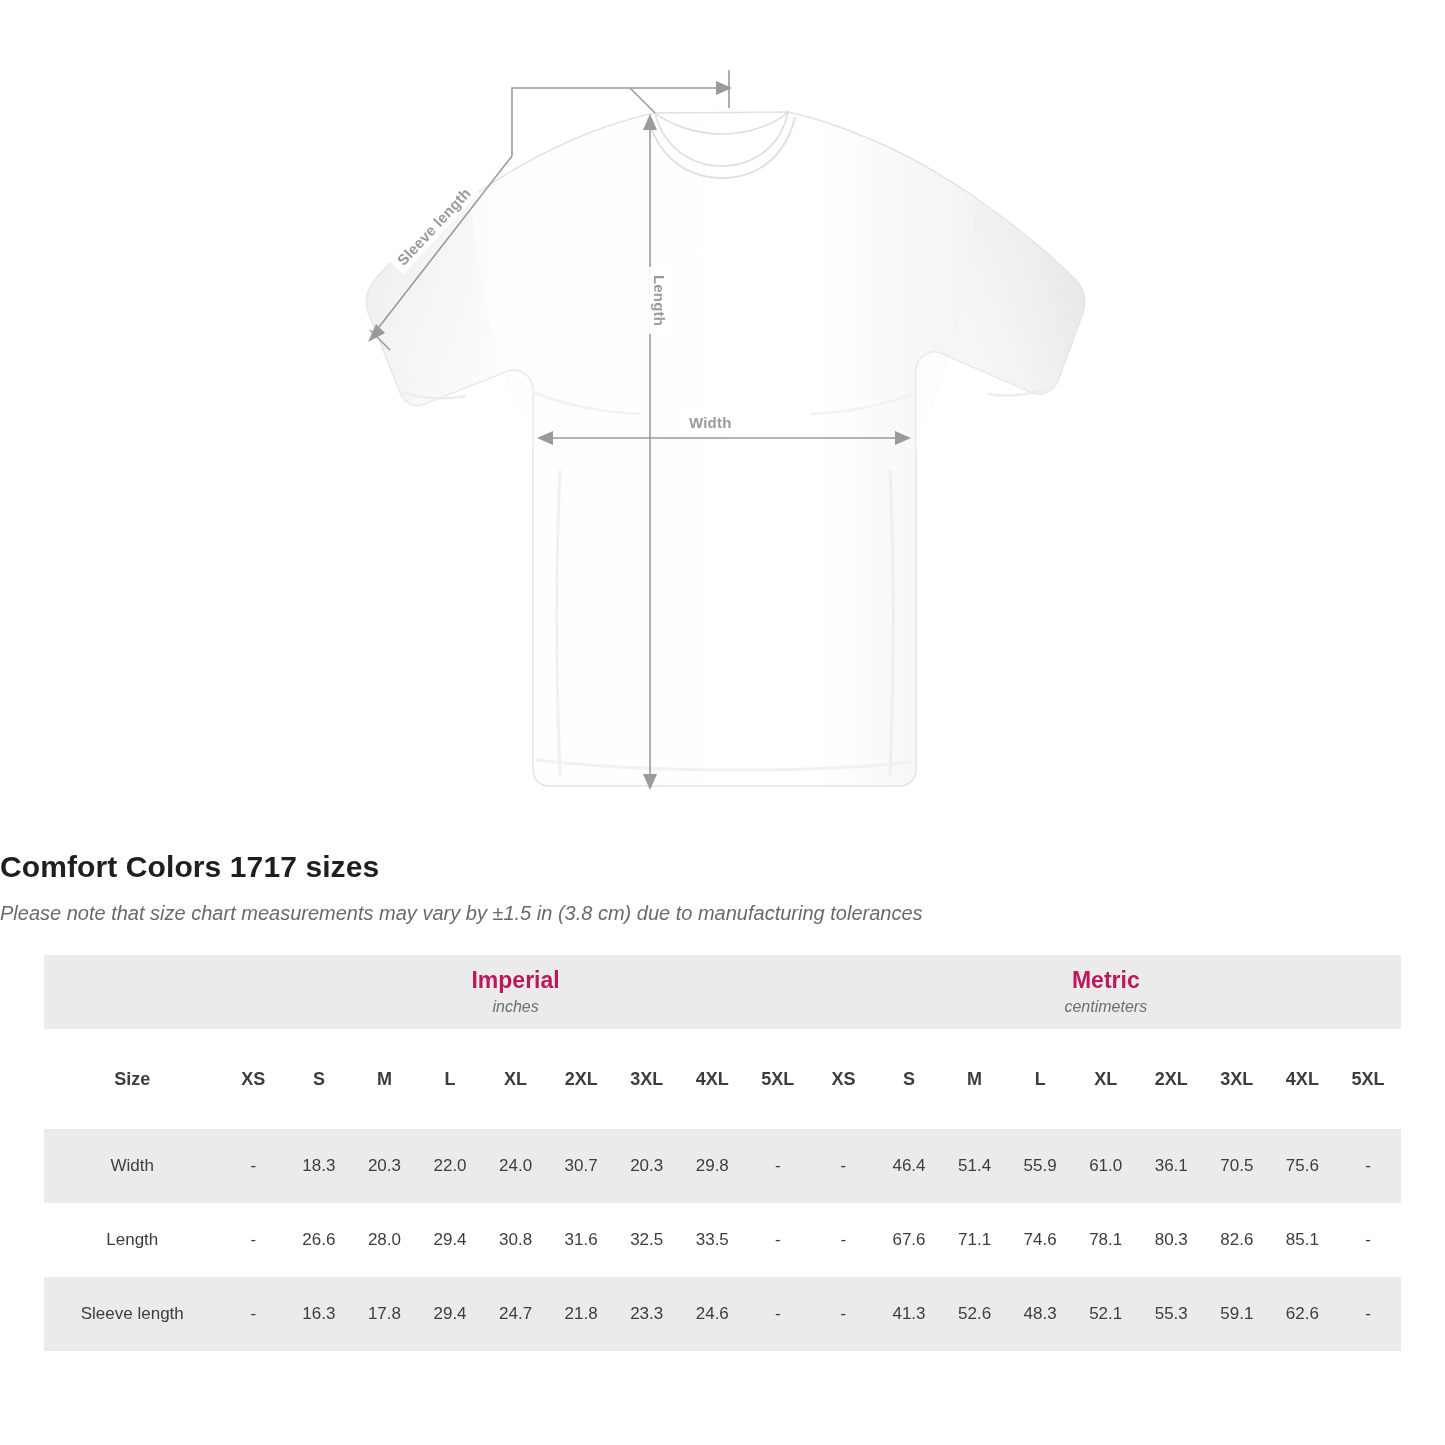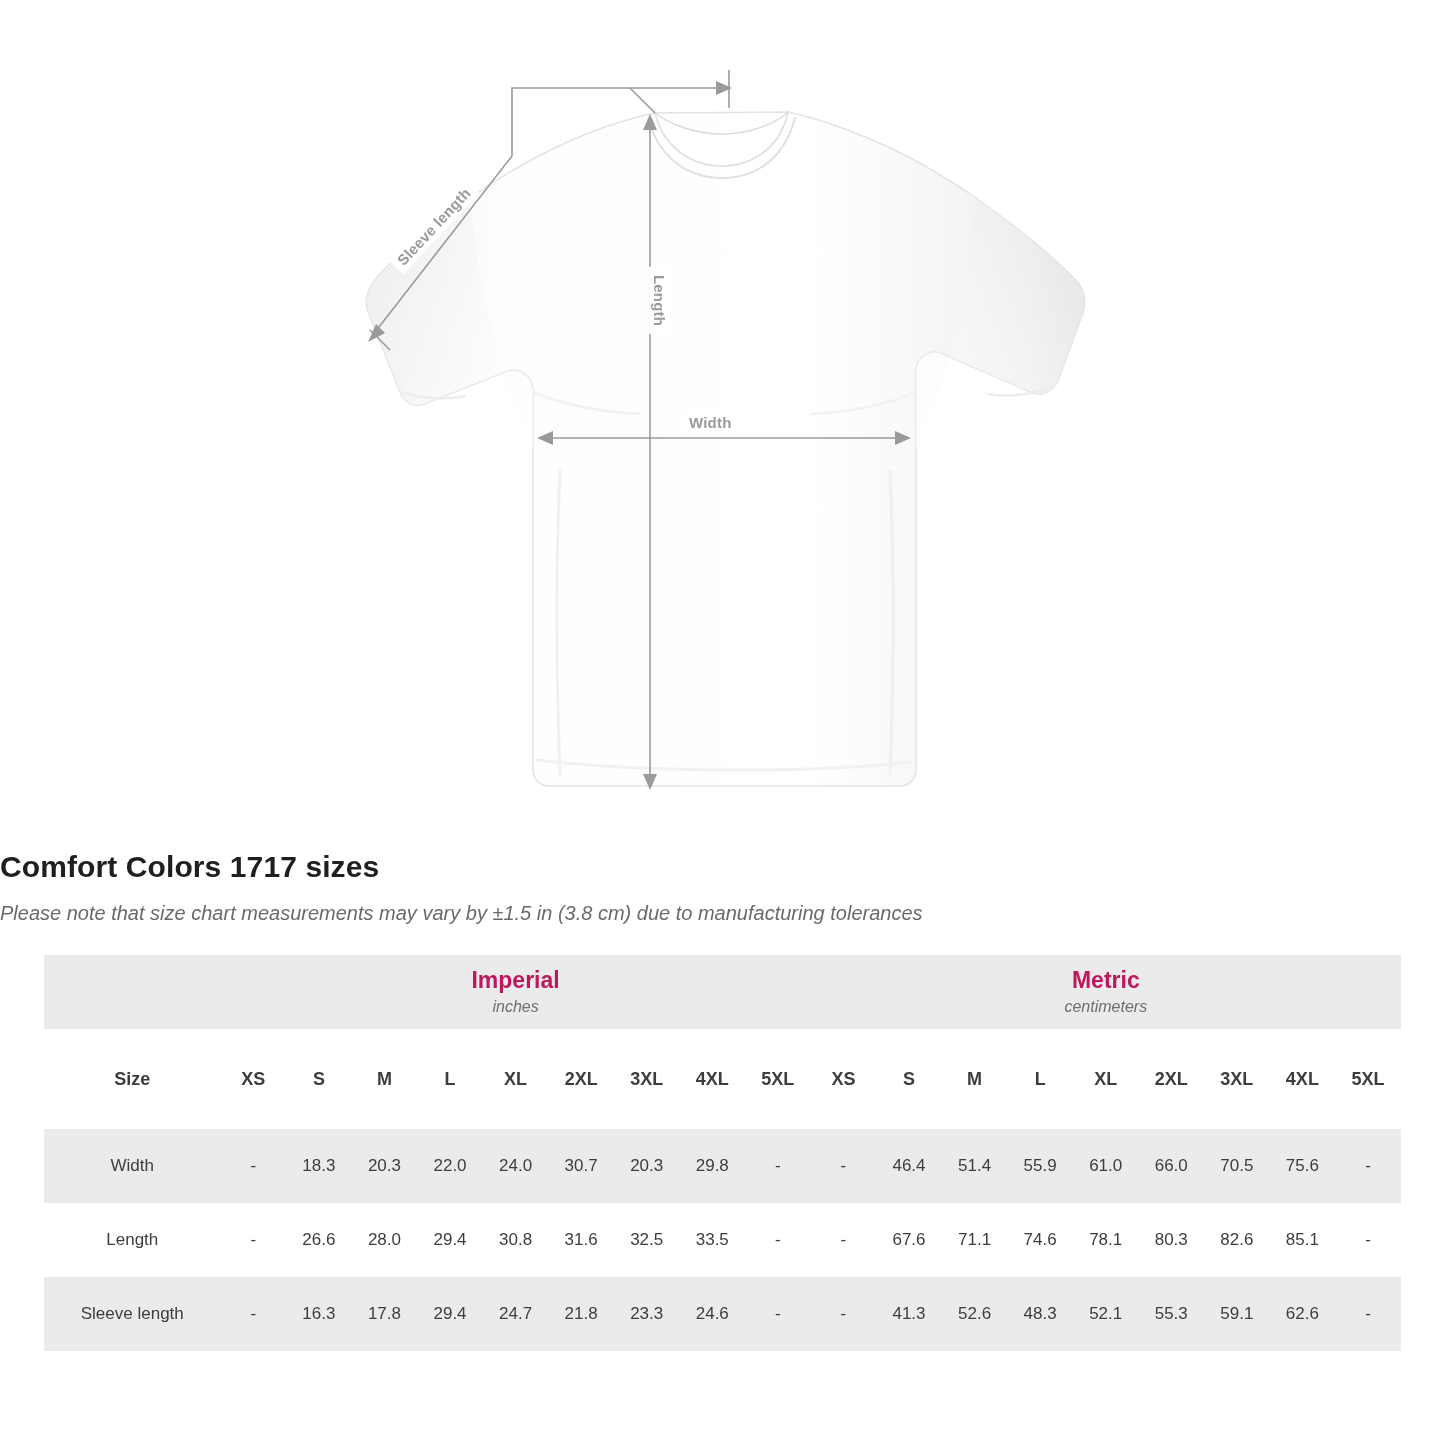--- a/index.html
+++ b/index.html
@@ -302,21 +302,21 @@
         <td>24.0</td>
         <td>30.7</td>
         <td>20.3</td>
         <td>29.8</td>
         <td>-</td>
         <td>-</td>
         <td>46.4</td>
         <td>51.4</td>
         <td>55.9</td>
         <td>61.0</td>
-        <td>66.0</td>
+        <td>36.1</td>
         <td>70.5</td>
         <td>75.6</td>
         <td>-</td>
       </tr>
 
       <tr class="plain">
         <td class="rowlabel">Length</td>
         <td>-</td>
         <td>26.6</td>
         <td>28.0</td>

